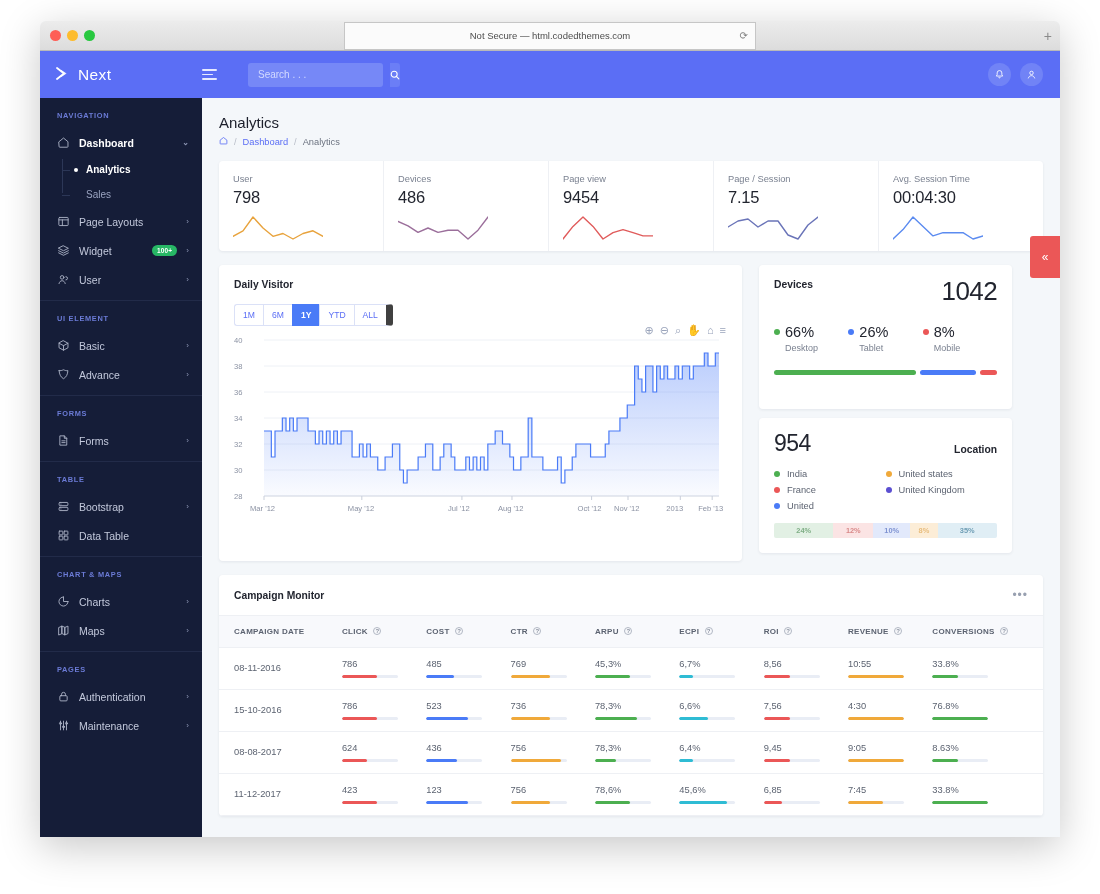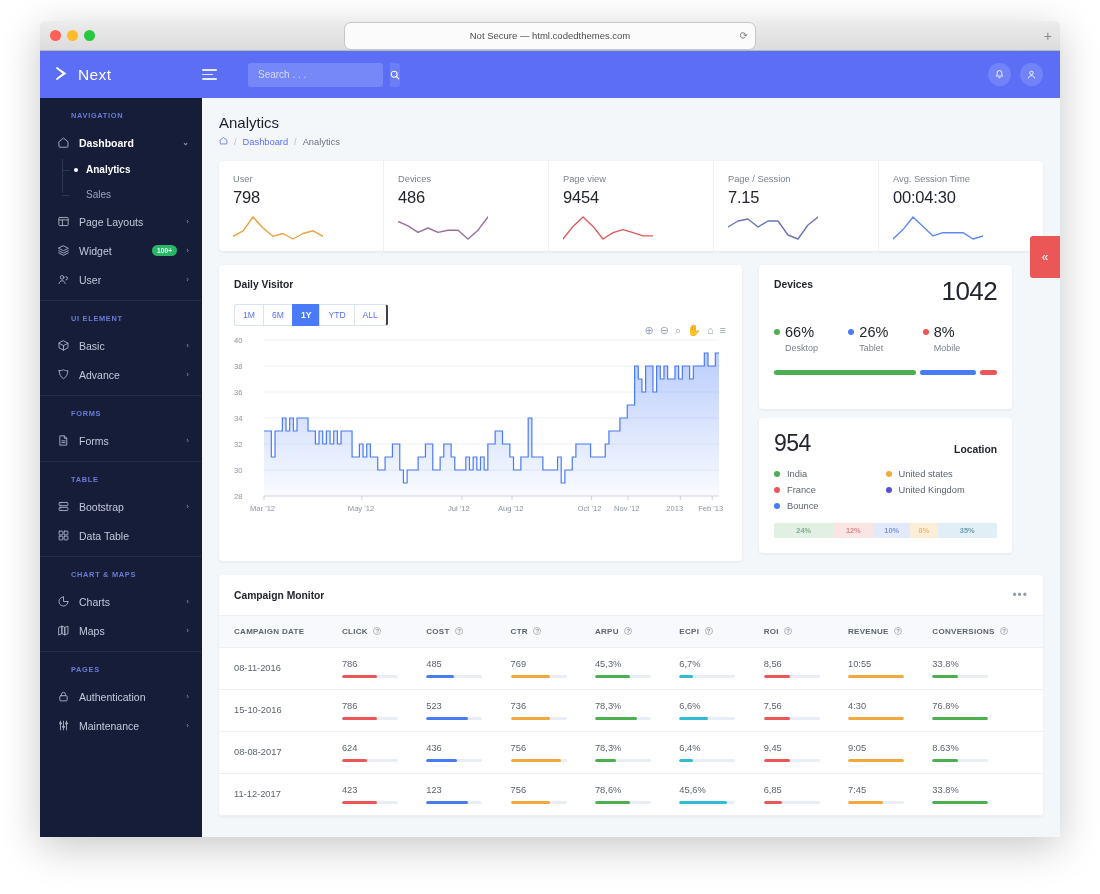--- a/index.html
+++ b/index.html
@@ -23,21 +23,21 @@
     height: 30px; background: linear-gradient(#ececec,#dcdcdc);
     border-bottom: 1px solid #b9b9b9;
     display: flex; align-items: center; position: relative;
   }
   .lights { display: flex; gap: 6px; padding-left: 10px; }
   .light { width: 11px; height: 11px; border-radius: 50%; }
   .l-red { background: #fe5f57; } .l-yellow { background: #fdbc2e; } .l-green { background: #28c840; }
   .urlbar {
     position: absolute; left: 50%; transform: translateX(-50%);
     width: 412px; height: 28px; background: #fbfbfb;
-    border: 1px solid #c6c6c6; border-radius: 7px;
+    border: 1px solid #c6c6c6; border-radius: 0;
     display: flex; align-items: center; justify-content: center;
     font-size: 9.5px; color: #4d4d4d;
   }
   .reload { position: absolute; right: 7px; font-size: 10px; color: #808080; }
   .plus-tab { position: absolute; right: 8px; font-size: 14px; color: #8a8a8a; }
 
   
   .app { position: relative; width: 1020px; height: 786px; background: #f4f7fa; }
 
   .topbar {
@@ -79,21 +79,21 @@
     cursor: pointer;
   }
 
   
   .sidebar {
     position: absolute; left: 0; top: 47px; width: 162px; bottom: 0;
     background: #151d38; overflow: hidden;
   }
   .sb-caption {
     font-size: 7.4px; font-weight: 700; color: #6b7bd6; letter-spacing: .7px;
-    padding: 13px 0 8px 31px;
+    padding: 13px 0 8px 17px;
   }
   .sb-item {
     display: flex; align-items: center; gap: 9px;
     padding: 8px 13px 8px 17px; color: #c3c9dc; font-size: 10.5px;
     cursor: pointer;
   }
   .sb-item.active { color: #ffffff; font-weight: 700; }
   .sb-item .ico { width: 13px; display: flex; align-items: center; justify-content: center; opacity: .85; }
   .sb-item .lbl { flex: 1; }
   .sb-item .chev { font-size: 8px; color: #8d96b4; }
@@ -146,21 +146,21 @@
   .mid-row { display: flex; gap: 17px; margin-top: 14px; }
   .visitor-card { width: 523px; height: 296px; padding: 14px 15px 0 15px; position: relative; }
   .card-title { font-size: 10.3px; color: #22252f; font-weight: 700; }
 
   .range-group { display: flex; margin-top: 14px; }
   .range-btn {
     font-size: 8.6px; color: #5b6ef5; border: 1px solid #dbe1f7;
     padding: 5px 8px; cursor: pointer; background: #fff; border-right: 0;
   }
   .range-btn:first-child { border-radius: 3px 0 0 3px; }
-  .range-btn:last-child { border-right: 2px solid #404040; border-radius: 0 3px 3px 0; }
+  .range-btn:last-child { border-right: 7px solid #404040; border-radius: 0 3px 3px 0; }
   .range-btn.active { background: #4a7bf7; color: #fff; border-color: #4a7bf7; font-weight: 700; }
 
   .chart-tools {
     position: absolute; right: 16px; top: 60px; display: flex; gap: 6px;
     color: #9aa4bb; font-size: 11px; align-items: center;
   }
   .chart-tools span { cursor: pointer; line-height: 1; }
 
   .chart-area { position: relative; margin-top: 8px; height: 192px; }
   .y-lab { position: absolute; left: 0; font-size: 7.6px; color: #8b92a3; }
@@ -614,21 +614,21 @@
                 <div class="loc-item">
       <span class="sdot" style="background:#eb5757"></span>
       <span>France</span>
     </div>
                 <div class="loc-item">
       <span class="sdot" style="background:#5b4fd1"></span>
       <span>United Kingdom</span>
     </div>
                 <div class="loc-item">
       <span class="sdot" style="background:#4a7bf7"></span>
-      <span>Bounce</span>
+      <span>United</span>
     </div>
               </div>
             <div class="loc-bar" id="loc-bar">
                 <div class="loc-seg" style="background:#e2f0e4;color:#7fae85;flex:24">
       <span>24%</span>
     </div>
                 <div class="loc-seg" style="background:#fbe4e4;color:#d98a8a;flex:16">
       <span>12%</span>
     </div>
                 <div class="loc-seg" style="background:#e2e9fb;color:#7f93d2;flex:15">

